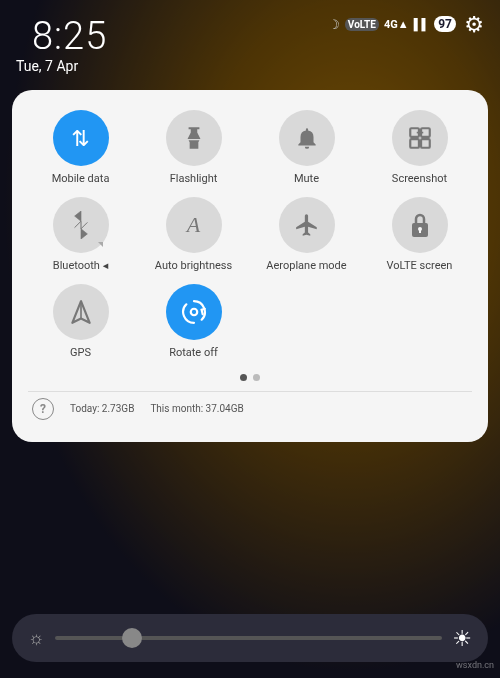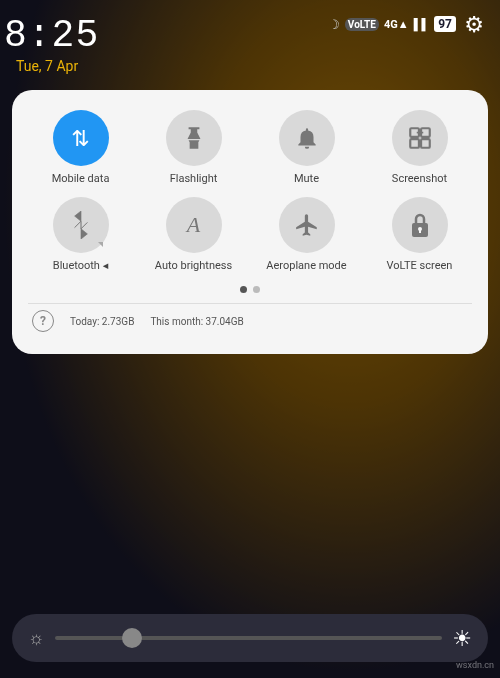--- a/index.html
+++ b/index.html
@@ -27,47 +27,46 @@
       z-index: 1;
     }
 
     .status-bar {
       position: absolute;
       top: 0; left: 0; right: 0;
       height: 60px;
       z-index: 10;
       display: flex;
       align-items: center;
-      padding: 12px 4px 0;
+      padding: 12px 32px 0;
       justify-content: space-between;
-      font-family: Liberation Mono, monospace;
     }
 
     .time {
       color: #fff;
       font-size: 38px;
       font-weight: 300;
       letter-spacing: 1px;
       line-height: 1;
     }
 
     .battery-icon {
       background: #fff;
       color: #1a1a2e;
-      border-radius: 3px;
+      border-radius: 8px;
       padding: 1px 4px;
       font-size: 12px;
       font-weight: bold;
     }
 
     .date-row {
       position: absolute;
       top: 58px; left: 16px;
       z-index: 10;
-      color: #eab308;
+      color: #ffffff;
       font-size: 14px;
     }
 
     .settings-gear {
       position: absolute;
       top: 12px; right: 16px;
       z-index: 10;
       color: #fff;
       font-size: 22px;
     }
@@ -341,21 +340,42 @@
         <svg width="24" height="28" viewBox="0 0 24 28">
           <rect x="4" y="12" width="16" height="14" rx="2" fill="#777"></rect>
           <path d="M8 12V8a4 4 0 0 1 8 0v4" fill="none" stroke="#777" stroke-width="2.5"></path>
           <circle cx="12" cy="18" r="2" fill="#f5f5f5"></circle>
           <rect x="11" y="18" width="2" height="4" fill="#f5f5f5"></rect>
         </svg>
       </div>
       <span class="tile-label">VoLTE screen</span>
     </div>
 
-
+    <div class="tile">
+      <div class="tile-circle">
+        <svg width="26" height="26" viewBox="0 0 24 24">
+          <path d="M12 2L4 22l8-4 8 4L12 2z" fill="none" stroke="#777" stroke-width="2" stroke-linejoin="round"></path>
+          <line x1="12" y1="2" x2="12" y2="18" stroke="#777" stroke-width="1.5"></line>
+        </svg>
+      </div>
+      <span class="tile-label">GPS</span>
+    </div>
+
+    <div class="tile">
+      <div class="tile-circle active">
+        <svg width="26" height="26" viewBox="0 0 24 24">
+          <circle cx="12" cy="12" r="4" fill="white"></circle>
+          <path d="M12 2a10 10 0 0 1 7.07 17.07" fill="none" stroke="white" stroke-width="2" stroke-linecap="round"></path>
+          <path d="M12 22a10 10 0 0 1-7.07-17.07" fill="none" stroke="white" stroke-width="2" stroke-linecap="round"></path>
+          <path d="M20 14l-1-4 3-1" fill="none" stroke="white" stroke-width="2" stroke-linecap="round"></path>
+          <circle cx="12" cy="12" r="2" fill="#2196f3"></circle>
+        </svg>
+      </div>
+      <span class="tile-label">Rotate off</span>
+    </div>
 
 
   </div>
 
   <div class="dots-row">
     <div class="dot active"></div>
     <div class="dot"></div>
   </div>
 
   <div class="data-row">

